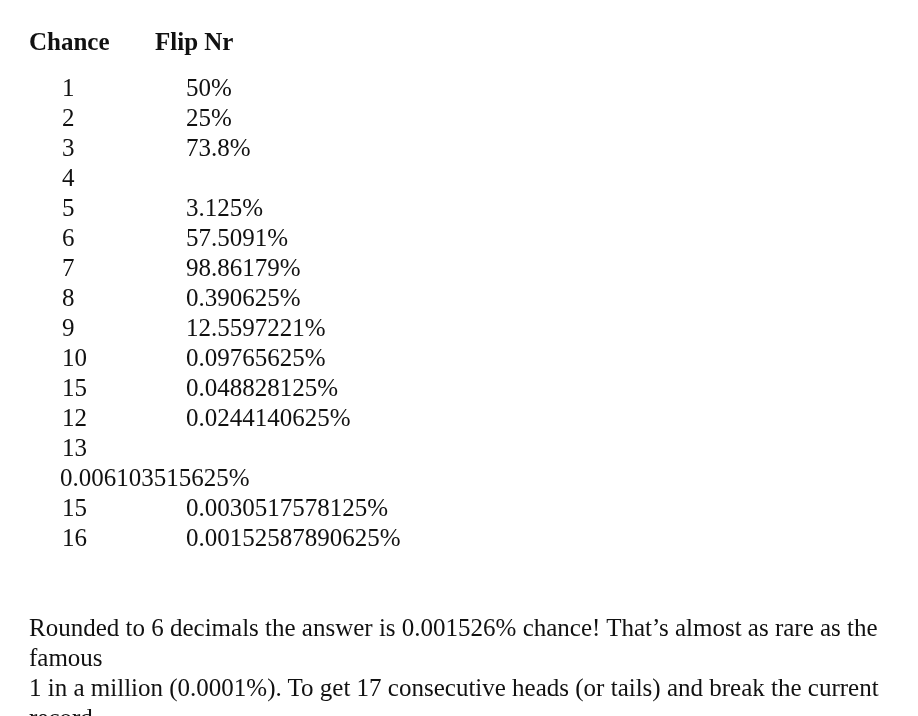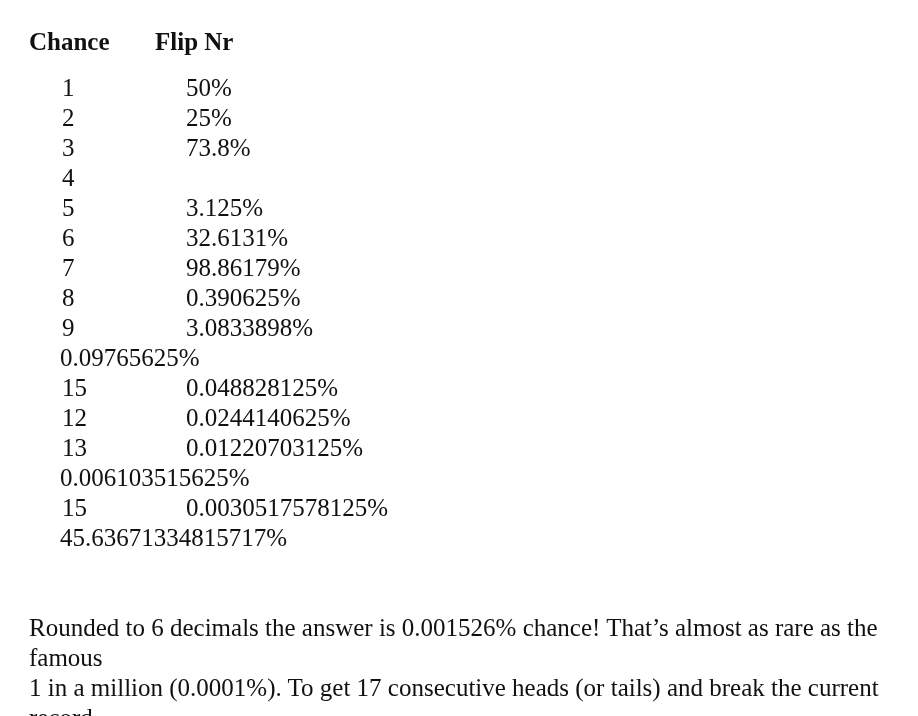--- a/index.html
+++ b/index.html
@@ -79,68 +79,69 @@
     <div class="cell-flip">4</div>
   </div>
 
   <div class="row">
     <div class="cell-flip">5</div>
     <div class="cell-chance">3.125%</div>
   </div>
 
   <div class="row">
     <div class="cell-flip">6</div>
-    <div class="cell-chance">32.6131%</div>
+    <div class="cell-chance">57.5091%</div>
   </div>
 
   <div class="row">
     <div class="cell-flip">7</div>
     <div class="cell-chance">98.86179%</div>
   </div>
 
   <div class="row">
     <div class="cell-flip">8</div>
     <div class="cell-chance">0.390625%</div>
   </div>
 
   <div class="row">
     <div class="cell-flip">9</div>
-    <div class="cell-chance">3.0833898%</div>
+    <div class="cell-chance">12.5597221%</div>
   </div>
 
   <div class="row">
+    <div class="cell-flip">10</div>
     <div class="cell-chance">0.09765625%</div>
   </div>
 
   <div class="row">
     <div class="cell-flip">15</div>
     <div class="cell-chance">0.048828125%</div>
   </div>
 
   <div class="row">
     <div class="cell-flip">12</div>
     <div class="cell-chance">0.0244140625%</div>
   </div>
 
   <div class="row">
     <div class="cell-flip">13</div>
-    <div class="cell-chance">0.01220703125%</div>
   </div>
 
   <div class="row">
     <div class="cell-chance">0.006103515625%</div>
   </div>
 
   <div class="row">
     <div class="cell-flip">15</div>
     <div class="cell-chance">0.0030517578125%</div>
   </div>
 
   <div class="row">
-    <div class="cell-chance">45.63671334815717%</div>
+    <div class="cell-flip">16</div>
+    <div class="cell-chance">0.00152587890625%</div>
   </div>
 </div>
 
   <div class="para" id="para">
       <div><span>Rounded to 6 decimals the answer is </span><span class="bold-run">0.001526%</span><span> chance! That’s almost as rare as the famous</span></div>
       <div><span>1 in a million (0.0001%). To get 17 consecutive heads (or tails) and break the current record,</span></div>
     </div>
 
 </div>
 

